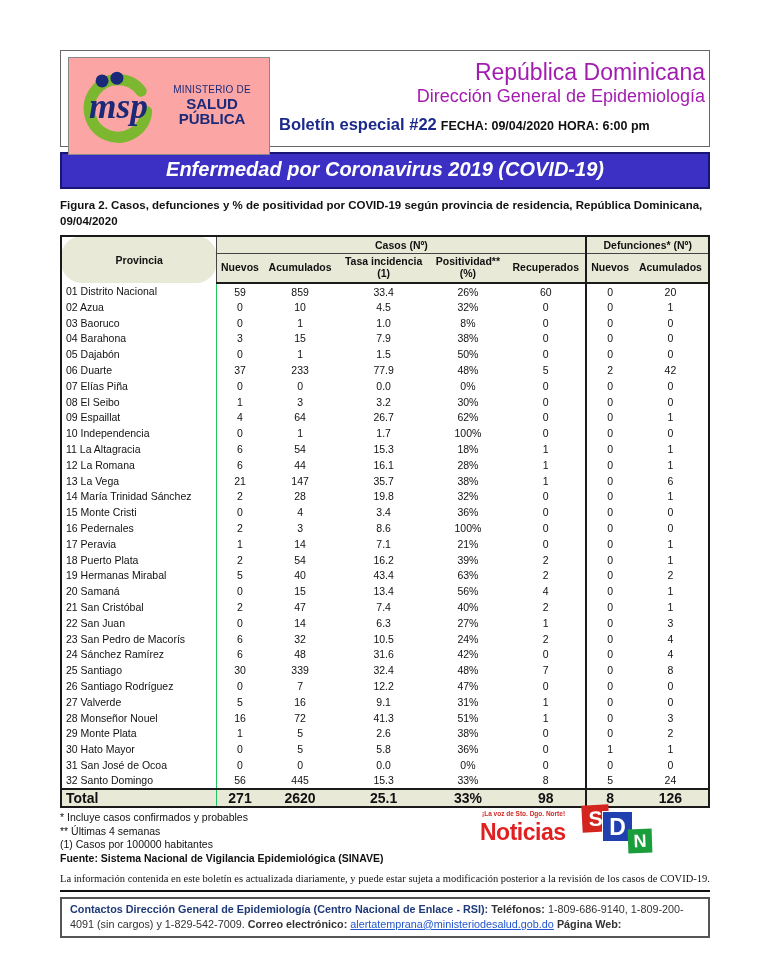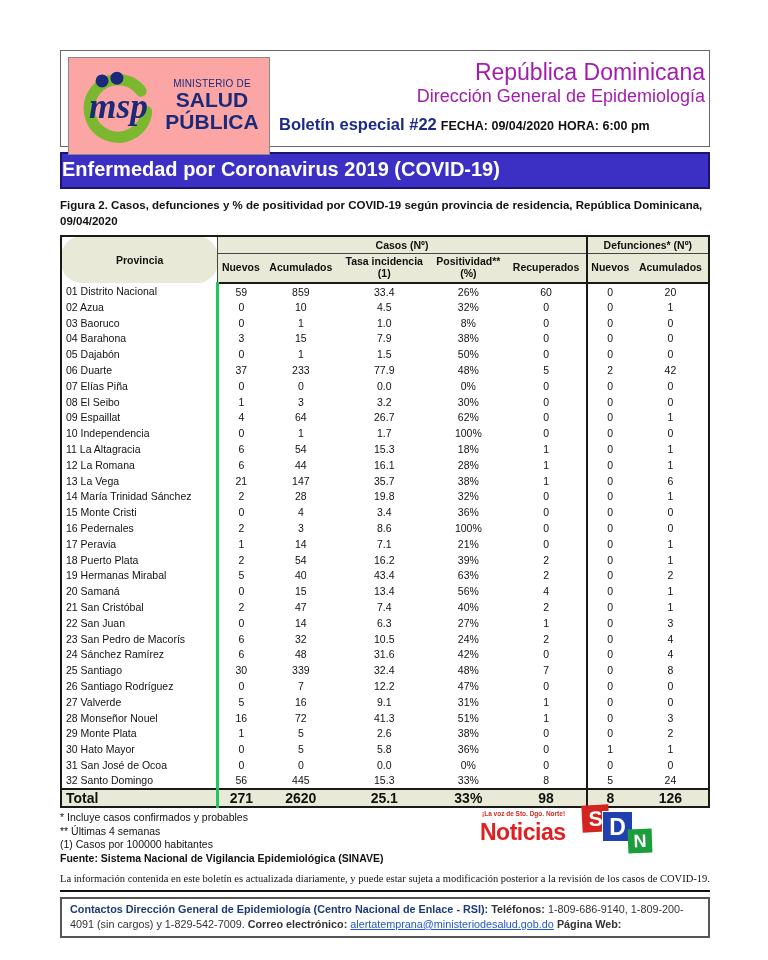--- a/index.html
+++ b/index.html
@@ -7,42 +7,42 @@
   body { width:768px; height:960px; font-family:"Liberation Sans", sans-serif; color:#111; overflow:hidden; }
   .page { position:relative; width:768px; height:960px; background:#fff; }
   .content { position:absolute; left:60px; top:0; width:650px; }
 
   
   .header-frame { position:relative; margin-top:50px; height:97px; border:1px solid #666; background:#fff; }
   .logo-box { position:absolute; left:7px; top:6px; width:202px; height:98px; border:1px solid #888; display:flex; align-items:center; padding:2px 4px; background:#fca5a5; }
   .emblem { width:86px; height:78px; flex:0 0 auto; }
   .ministry { flex:1; text-align:center; color:#1b2a78; line-height:1.05; }
   .ministry .l1 { font-size:10px; letter-spacing:0.2px; }
-  .ministry .l2 { font-size:21px; font-weight:bold; }
+  .ministry .l2 { font-size:15px; font-weight:bold; }
   .titles { position:absolute; left:212px; top:8px; width:432px; text-align:right; color:#a21caf; }
   .titles .country { font-size:23px; }
   .titles .dept { font-size:18px; }
   .header-bottom { position:absolute; left:218px; top:64px; display:flex; gap:4px; align-items:baseline; white-space:nowrap; }
   .boletin { color:#1b2a8a; font-weight:bold; font-size:16.5px; }
   .fecha, .hora { color:#111; font-weight:bold; font-size:12.5px; }
 
   
-  .banner-blue { margin-top:5px; border:2px solid #191575; background:#3b2fc4; color:#fff; font-weight:bold; font-size:20px; text-align:left; padding:4px 0 6px; }
+  .banner-blue { margin-top:5px; border:2px solid #191575; background:#3b2fc4; color:#fff; font-weight:bold; font-size:20px; text-align:center; padding:4px 0 6px;font-style:italic; }
   .banner-green { margin-top:7px; background:#defcc6; color:#08210a; font-weight:bold; font-size:17px; text-align:center; padding:4px 0 6px; }
   .caption { margin-top:9px; font-size:11.5px; font-weight:bold; line-height:1.35; color:#111; }
 
   
   table { margin-top:6px; width:100%; border-collapse:collapse; border:2px solid #1a1a1a; }
   thead th { background:#e9e9d8; font-weight:bold; font-size:10.5px; }
   th.group { border-bottom:1px solid #444; padding:2px 0; }
   th.prov-h { border-right:1px solid #444; background:#e9e9d8;border-radius:21px; }
   tr.sub th { border-bottom:2px solid #1a1a1a; padding:1px 0 3px; line-height:1.15; }
   .sep { border-left:2px solid #1a1a1a; }
   tbody td { font-size:10.5px; text-align:center; height:15.8px; padding:0; }
-  td.prov { text-align:left; padding-left:4px; border-right:3px solid #22c55e; }
+  td.prov { text-align:left; padding-left:4px; border-right:1px solid #22c55e; }
   tfoot td { background:#e9e9d8; font-weight:bold; font-size:14px; text-align:center; border-top:2px solid #1a1a1a; height:17px; }
   tfoot td.prov { text-align:left; }
 
   
   .footnotes { position:relative; margin-top:3px; height:58px; }
   .footnotes .fn { font-size:10.5px; line-height:1.32; }
   .footnotes .fuente { font-weight:bold; }
   .sdn { position:absolute; right:58px; top:-4px; width:172px; height:58px; }
   .sdn .tagline { position:absolute; left:2px; top:3px; color:#cf2a24; font-size:6.5px; font-weight:bold; white-space:nowrap; }
   .sdn .noticias { position:absolute; left:0; top:12px; color:#e02020; font-weight:bold; font-size:23px; letter-spacing:-0.5px; }

